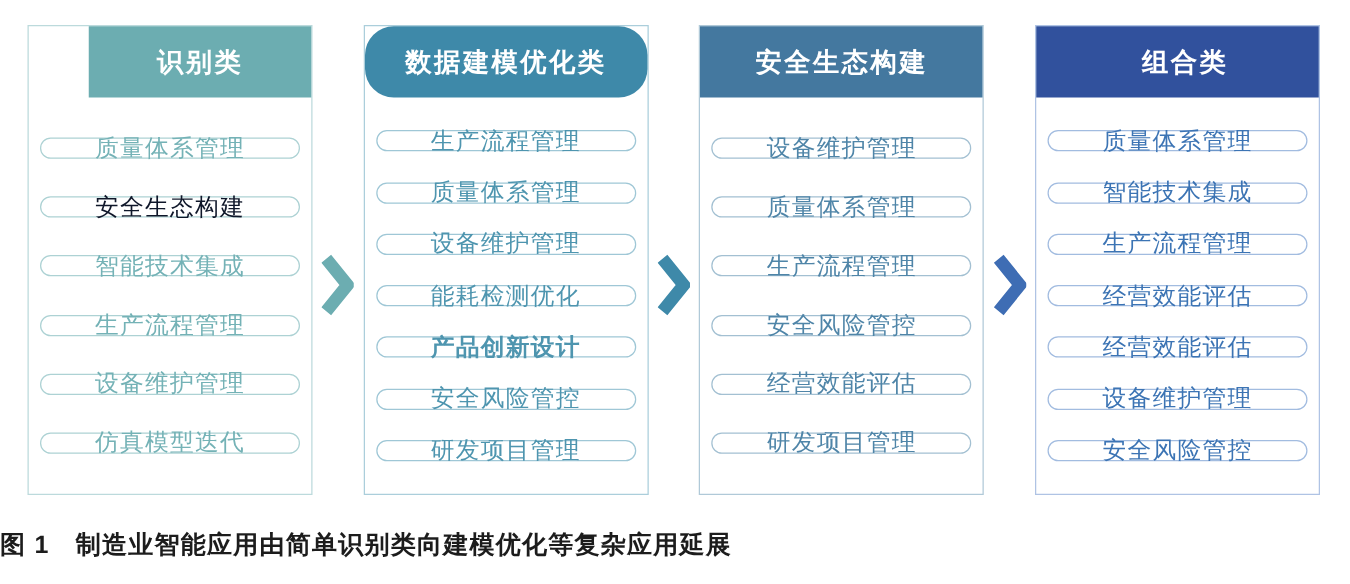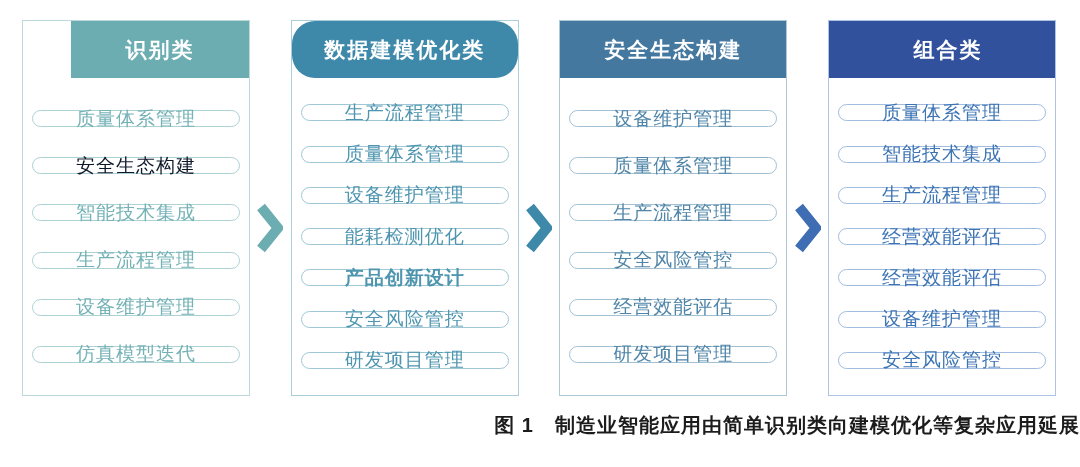--- a/index.html
+++ b/index.html
@@ -65,22 +65,22 @@
     flex: 1;
     display: flex;
     align-items: center;
     justify-content: center;
   }
   .chevron-cell svg {
     transform: translateY(20px);
     display: block;
   }
   .caption {
-    margin-top: 16px;
-    text-align: right;
+    margin-top: 26px;
+    text-align: left;
     font-weight: bold;
     font-size: 20px;
     color: #1c1c1c;
     letter-spacing: 1px;
   }
 </style>
 </head>
 <body>
 
 <div class="diagram">

